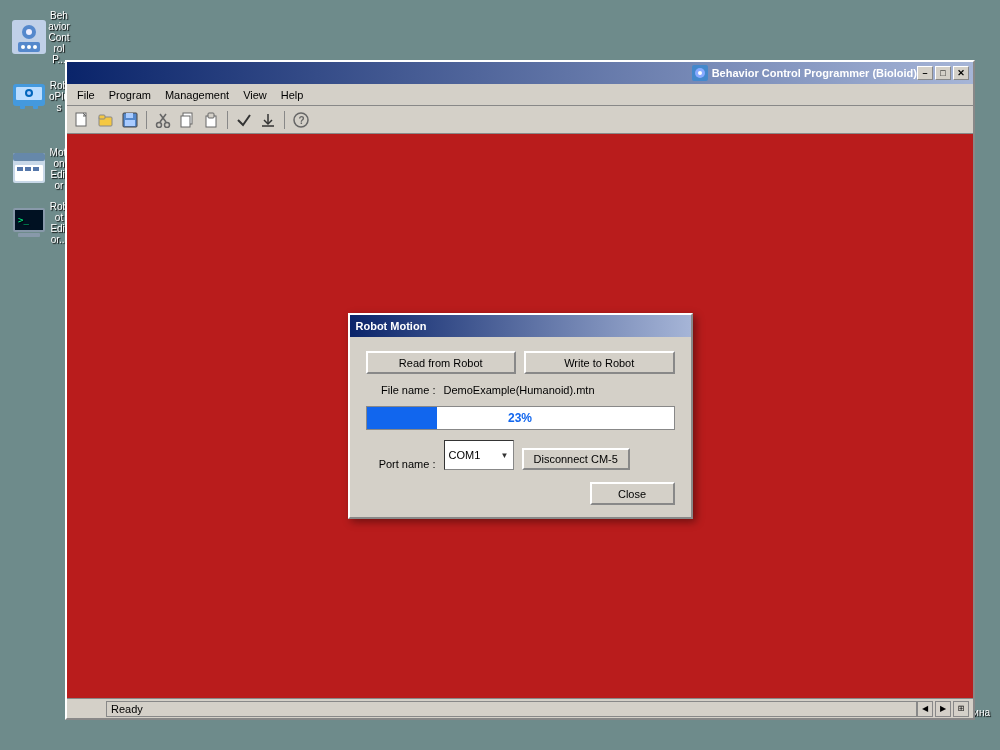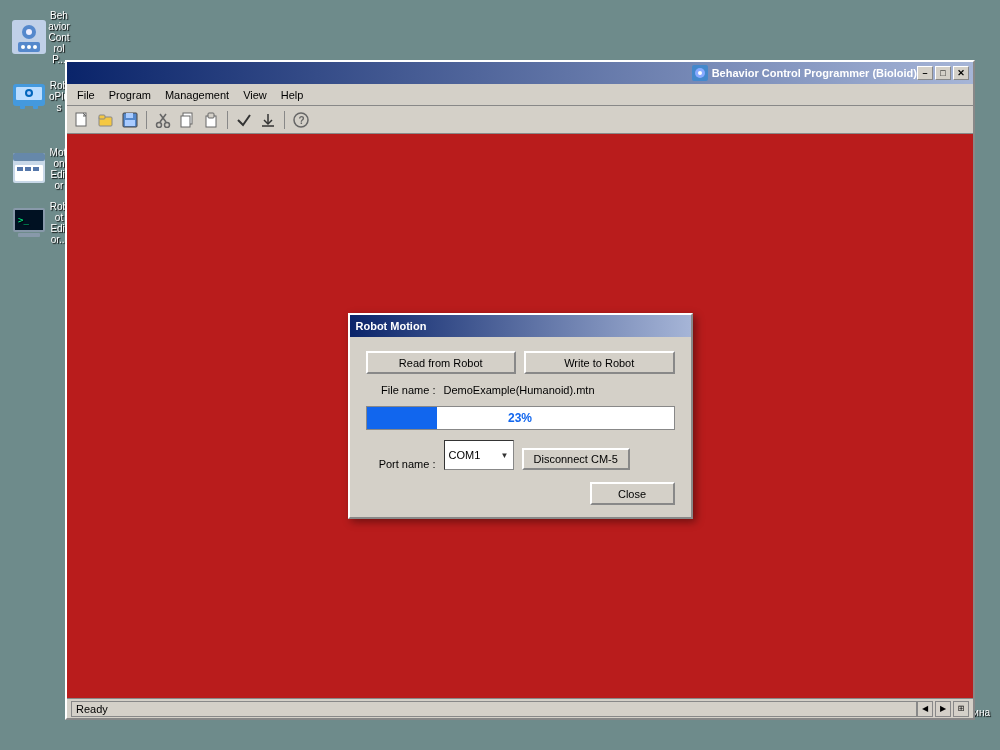--- a/index.html
+++ b/index.html
@@ -202,20 +202,21 @@
     }
     .status-panel {
       flex: 1;
       height: 16px;
       border: 1px inset #888;
       border-top: 1px solid #888;
       border-left: 1px solid #888;
       display: flex;
       align-items: center;
       padding: 0 4px;
+      margin-left: 35px;
     }
     .status-right {
       display: flex;
       gap: 2px;
     }
     .status-small-btn {
       width: 16px;
       height: 16px;
       background: #d4d0c8;
       border: 1px solid #888;

